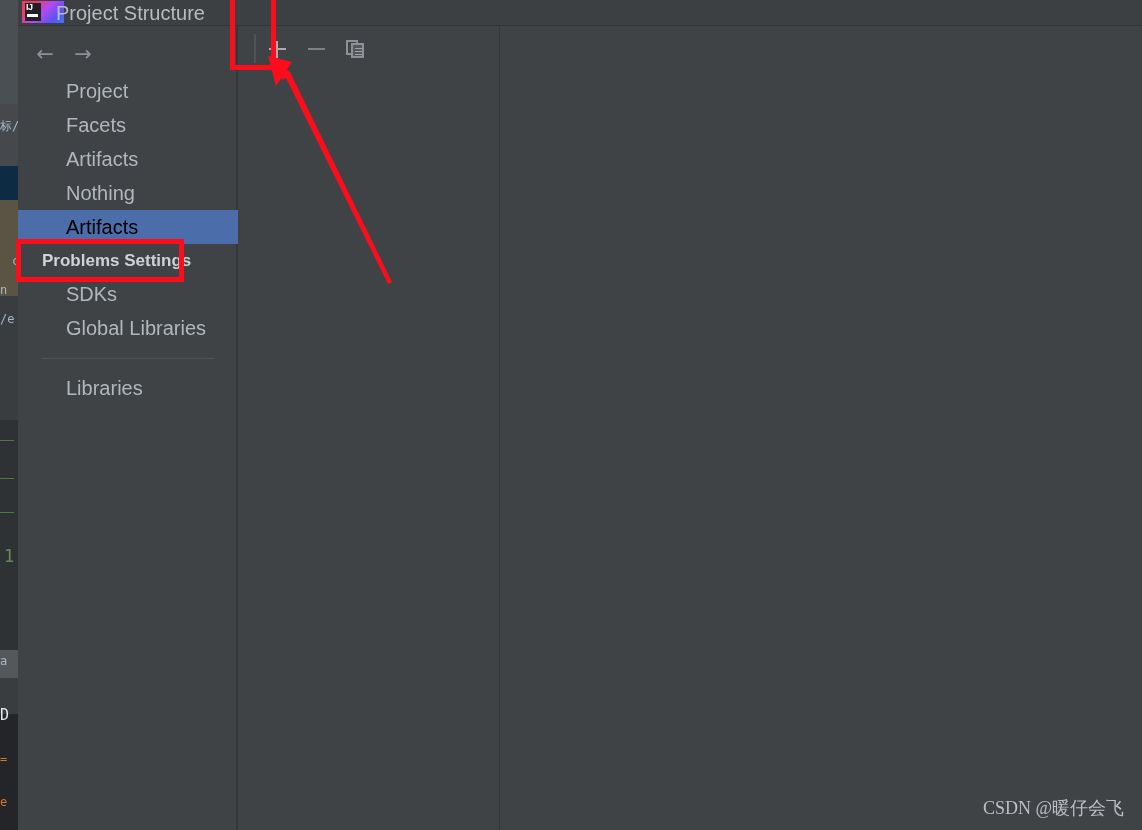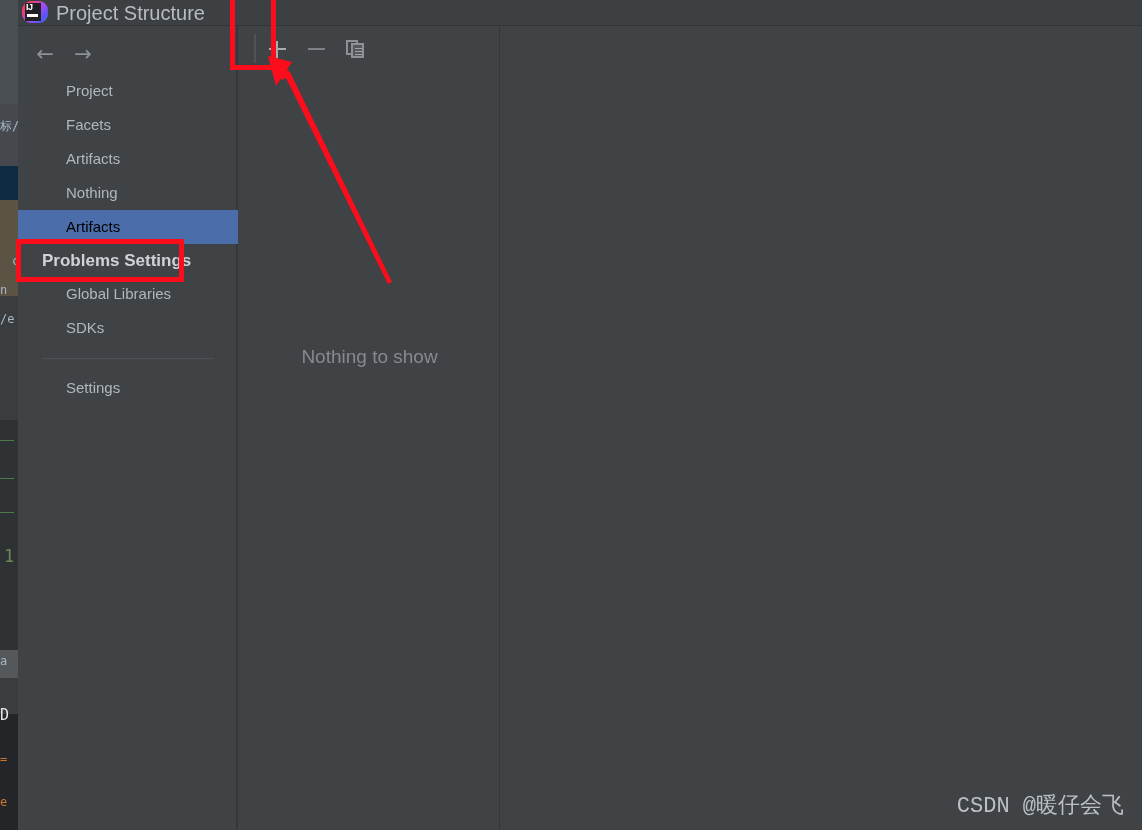--- a/index.html
+++ b/index.html
@@ -57,22 +57,22 @@
     left: 0; top: 0;
     width: 1124px;
     height: 26px;
     background: #3c4043;
     border-bottom: 1px solid #323538;
     box-sizing: border-box;
   }
   .ij-logo {
     position: absolute;
     left: 4px; top: 1px;
-    width: 26px; height: 22px;
-    border-radius: 9px;
+    width: 42px; height: 22px;
+    border-radius: 0;
     background:
       linear-gradient(135deg, #fe315d 0%, #f13b6b 22%, #b24af1 50%, #5b53f3 78%, #3a7cf7 100%);
     overflow: hidden;
     text-align: center;
   }
   .ij-logo .ij-box {
     position: absolute;
     left: 3px; top: 2px;
     width: 16px; height: 18px;
     background: #202124;
@@ -136,21 +136,21 @@
     padding-left: 24px;
     color: #cfd2d6;
     font-size: 17px;
     font-weight: bold;
   }
   .tree-item {
     height: 34px;
     line-height: 34px;
     padding-left: 48px;
     color: #b2b7bd;
-    font-size: 15px;
+    font-size: 20px;
     box-sizing: border-box;
   }
   .tree-item.selected {
     background: #4b6eab;
     color: #000000;
     width: 220px;
   }
   .tree-sep {
     margin: 13px 24px 12px 24px;
     height: 1px;
@@ -234,22 +234,22 @@
     left: 482px; top: 26px;
     width: 642px;
     height: 804px;
     background: #3f4346;
   }
 
   .watermark {
     position: absolute;
     right: 18px; bottom: 10px;
     color: #bcc0c5;
-    font-size: 22px;
-    font-family: Liberation Mono, monospace;
+    font-size: 18px;
+    font-family: Liberation Serif, serif;
   }
 
   
   .anno { position: absolute; left: 0; top: 0; width: 1142px; height: 830px; z-index: 50; pointer-events: none; }
   .anno-box {
     position: absolute;
     border: 5px solid #fc0d1c;
     box-sizing: border-box;
   }
   .box-plus { left: 230px; top: -6px; width: 46px; height: 76px; }
@@ -308,26 +308,26 @@
 
 
         <div class="tree-item">Project</div>
         <div class="tree-item">Facets</div>
         <div class="tree-item">Artifacts</div>
         <div class="tree-item">Nothing</div>
         <div class="tree-item selected">Artifacts</div>
 
         <div class="group-head">Problems Settings</div>
 
+        <div class="tree-item">SDKs</div>
         <div class="tree-item">Global Libraries</div>
-        <div class="tree-item">SDKs</div>
 
         <div class="tree-sep"></div>
 
-        <div class="tree-item">Settings</div>
+        <div class="tree-item">Libraries</div>
       </div>
     </div>
 
     <div class="detail">
 
       <div class="toolbar">
         <div class="tb-sep"></div>
 
         <div class="tb-btn tb-plus">
           <span>
@@ -347,21 +347,20 @@
             <span class="glyph-copy-back"></span>
             <span class="glyph-copy-front">
               <i style="top:3px;"></i>
                 <i style="top:6px;"></i>
                 <i style="top:9px;"></i>
             </span>
           </span>
         </div>
       </div>
 
-      <div class="empty-msg">Nothing to show</div>
     </div>
 
     <div class="content"></div>
 
     <div class="watermark">CSDN @暖仔会飞</div>
   </div>
 
   <div class="anno">
     <div class="anno-box box-plus"></div>
     <div class="anno-box box-artifacts"></div>

